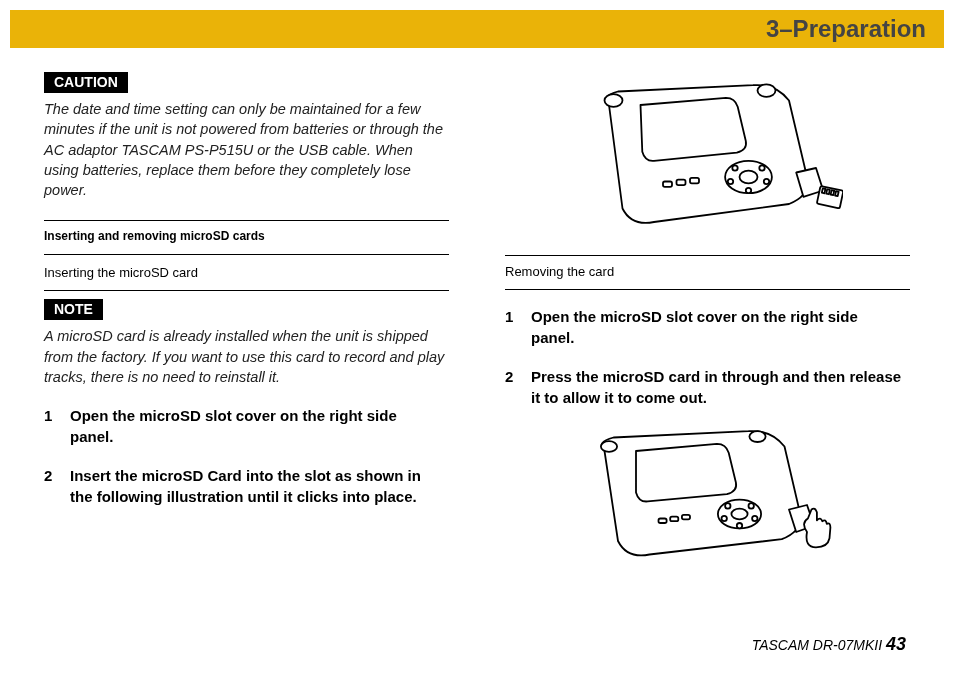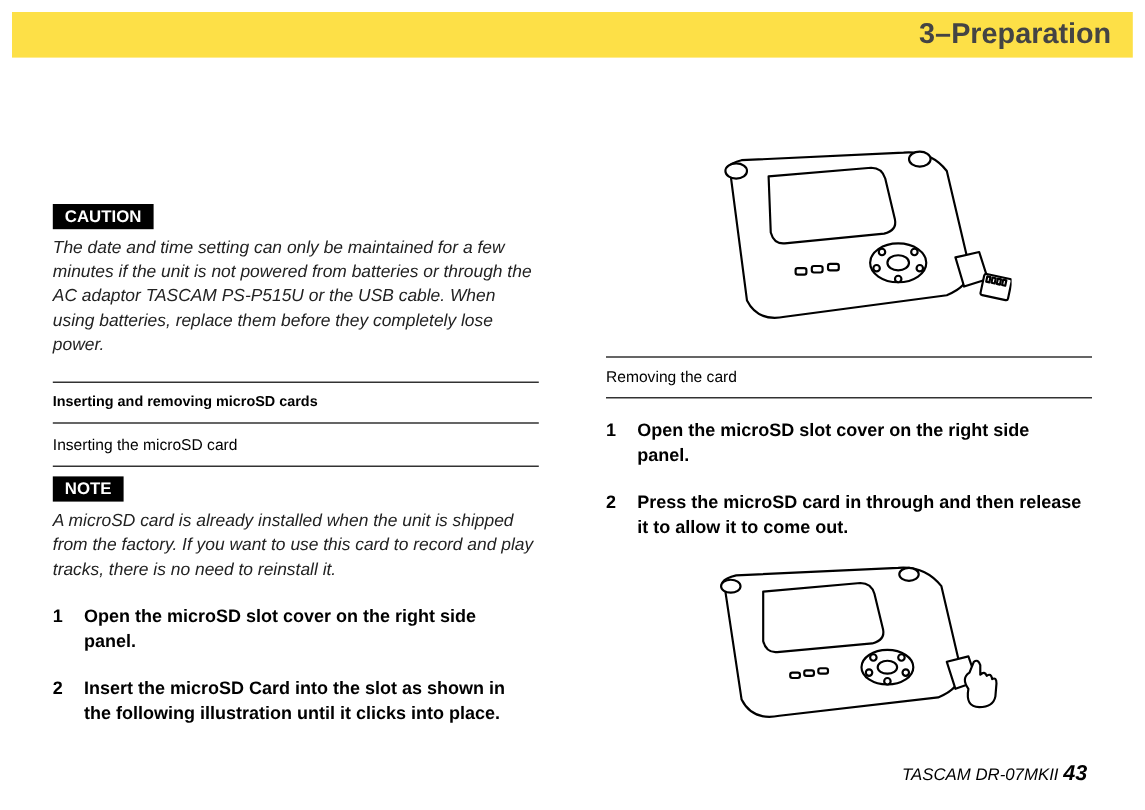--- a/index.html
+++ b/index.html
@@ -11,41 +11,40 @@
     color: #000;
     position: relative;
     overflow: hidden;
   }
   .header-bar {
     position: absolute;
     left: 10px;
     right: 10px;
     top: 10px;
     height: 38px;
-    background: #fde047;
+    background: #eab308;
     display: flex;
     align-items: center;
     justify-content: flex-end;
     padding-right: 18px;
   }
   .header-title {
     font-size: 24px;
     font-weight: 700;
     color: #444;
     font-style: normal;
   }
   .columns {
     position: absolute;
     top: 72px;
     left: 44px;
     right: 44px;
     bottom: 60px;
     display: flex;
     gap: 56px;
-    align-items: flex-end;
   }
   .col { flex: 1; display: flex; flex-direction: column; }
   .badge {
     display: inline-block;
     background: #000;
     color: #fff;
     font-weight: 700;
     font-size: 14px;
     padding: 2px 10px 3px 10px;
     margin-bottom: 6px;

